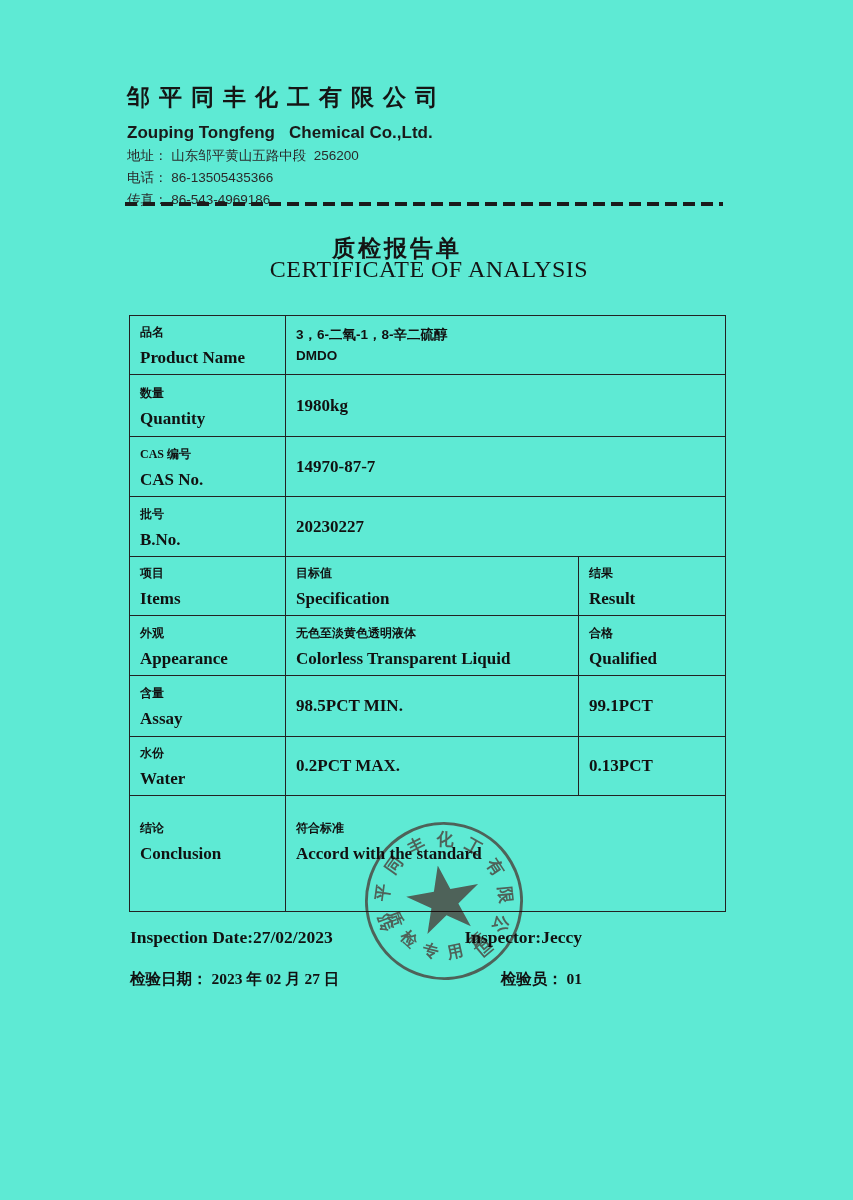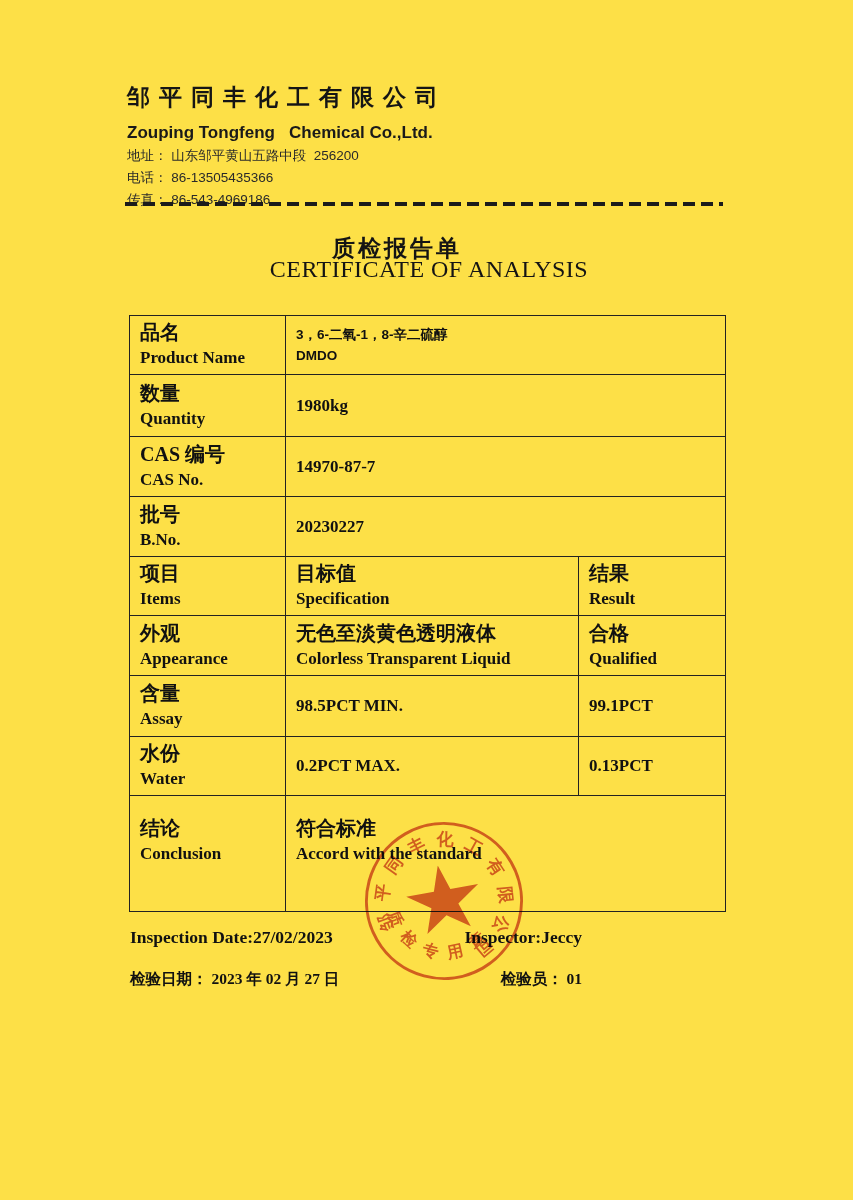--- a/index.html
+++ b/index.html
@@ -1,21 +1,21 @@
 <!DOCTYPE html>
 <html><head>
 <meta charset="utf-8">
 <style>
   * { box-sizing: border-box; margin: 0; padding: 0; }
   html, body { background: #ffffff; }
   .page {
     position: relative;
     width: 853px;
     height: 1200px;
-    background: #fde047;
+    background: #5eead4;
     font-family: "Liberation Serif", serif;
     color: #111;
     overflow: hidden;
   }
 
   
   .header {
     position: absolute;
     left: 127px;
     top: 82px;
@@ -90,21 +90,21 @@
   }
   table.coa, table.coa td {
     border: 1.5px solid #222;
   }
   table.coa td {
     vertical-align: middle;
     padding: 4px 8px 4px 10px;
     overflow: hidden;
   }
   .cell-line-cn {
-    font-size: 20px;
+    font-size: 12px;
     font-weight: bold;
     line-height: 25px;
     white-space: nowrap;
   }
   .cell-line-en {
     font-size: 17px;
     font-weight: bold;
     line-height: 25px;
     white-space: nowrap;
   }

